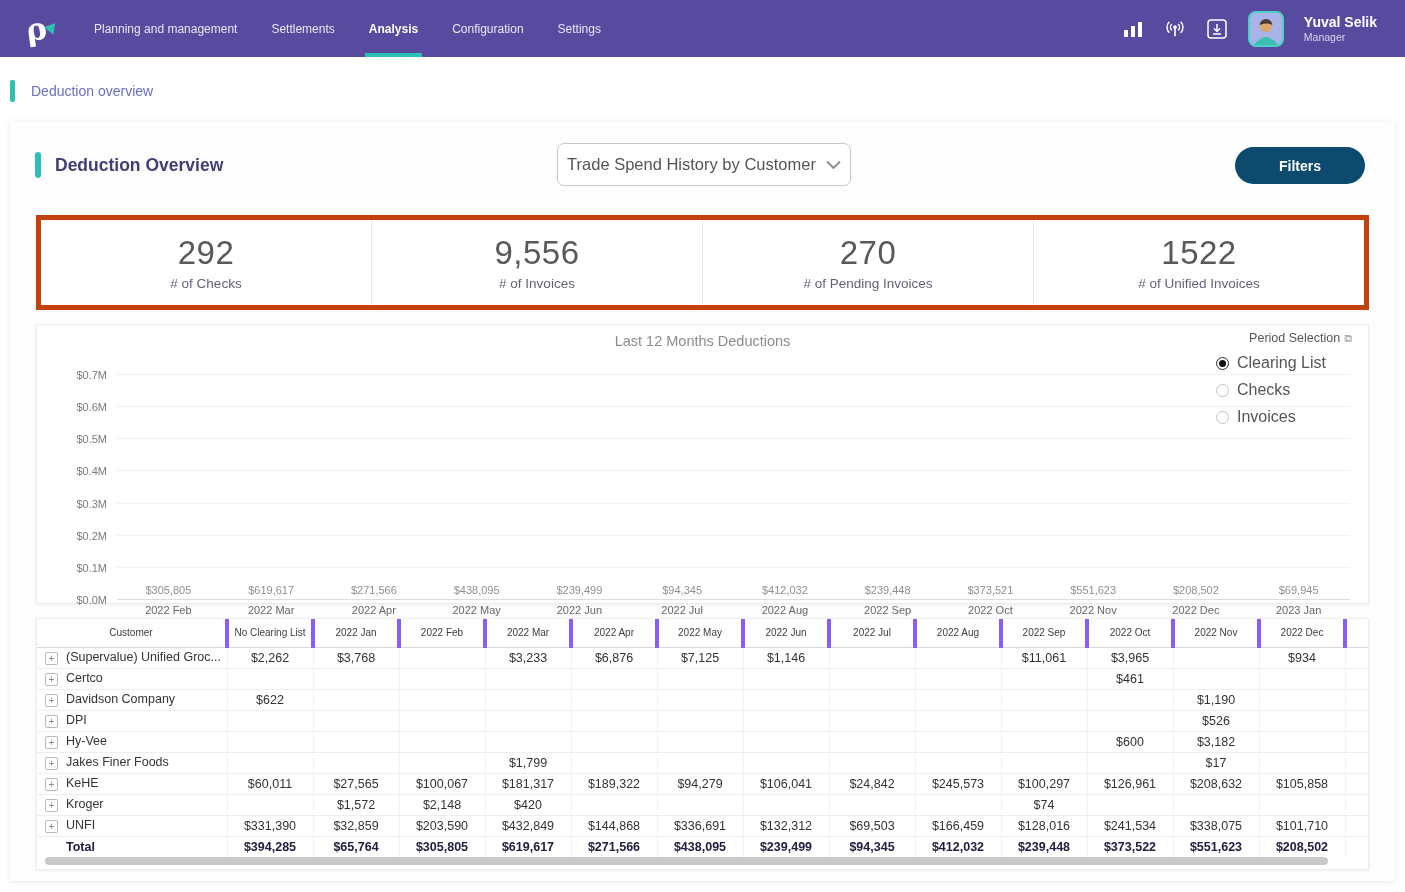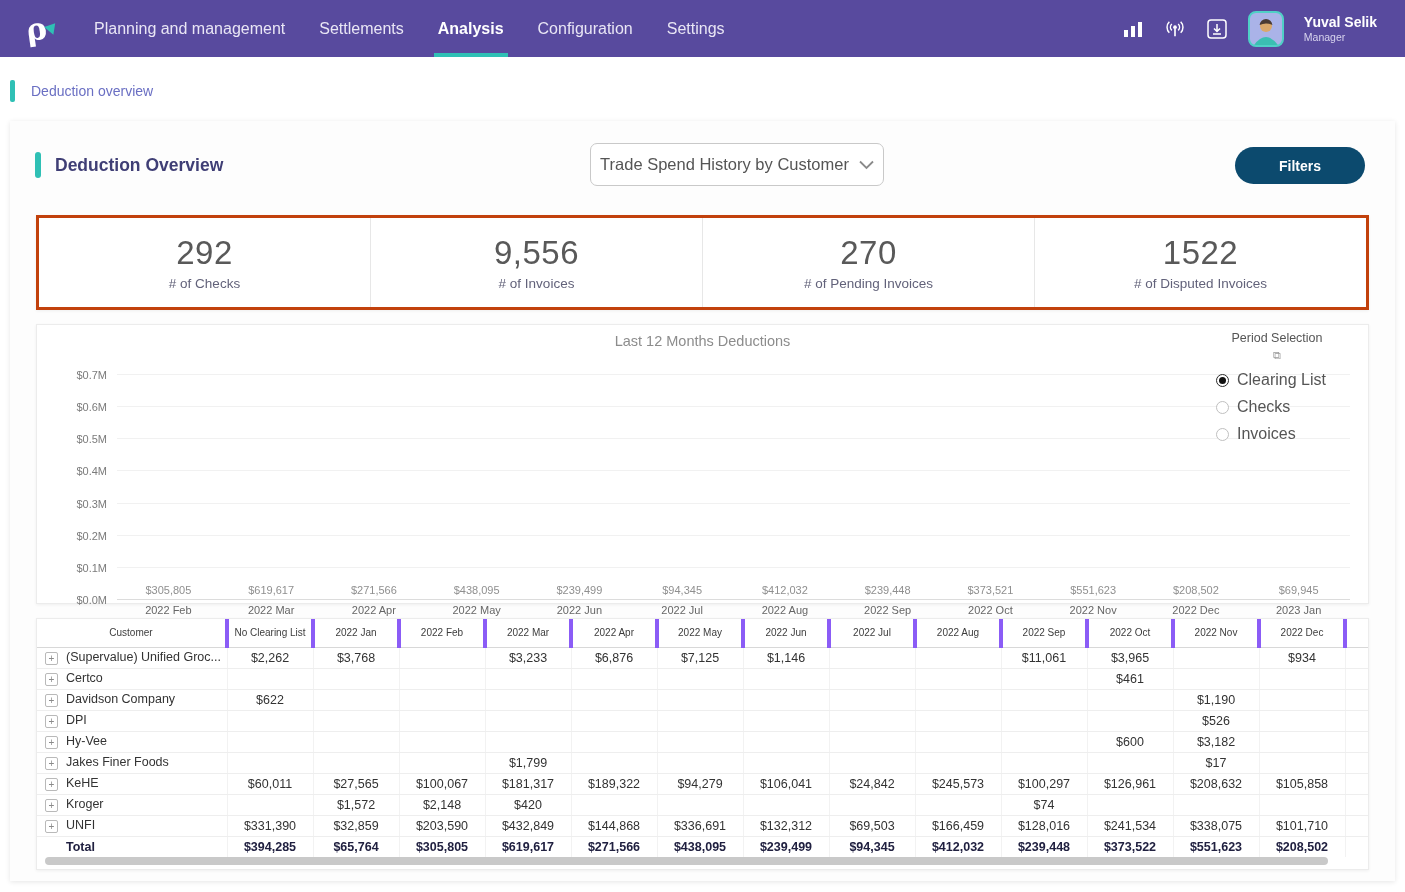--- a/index.html
+++ b/index.html
@@ -7,21 +7,21 @@
     font-family:"Liberation Sans", sans-serif; }
 
   
   .navbar { height:57px; background:#584a9e; display:flex; align-items:center; }
   .logo { width:72px; display:flex; justify-content:center; align-items:center; position:relative; }
   .logo .rho { color:#fff; font-size:31px; font-weight:bold; font-family:"DejaVu Serif", serif; transform:rotate(-8deg); }
   .logo .tri { position:absolute; top:11px; right:14px; width:0; height:0;
     border-left:6px solid transparent; border-right:6px solid transparent;
     border-bottom:10px solid #2fc0b5; transform:rotate(40deg); }
   .nav-items { display:flex; gap:34px; margin-left:22px; }
-  .nav-item { color:#e9e6f5; font-size:16px; cursor:pointer; position:relative; height:57px;
+  .nav-item { color:#e9e6f5; font-size:12px; cursor:pointer; position:relative; height:57px;
     display:flex; align-items:center; }
   .nav-item.active { color:#fff; font-weight:bold; }
   .nav-item.active::after { content:""; position:absolute; left:-4px; right:-4px; bottom:0;
     height:4px; background:#2fc0b5; }
   .nav-right { margin-left:auto; display:flex; align-items:center; gap:20px; padding-right:28px; }
   .nav-ic { width:22px; height:22px; display:flex; align-items:center; justify-content:center; cursor:pointer; }
   .avatar { width:36px; height:36px; border-radius:8px; border:2px solid #4fd0c6; background:#aab3e8;
     overflow:hidden; display:flex; align-items:flex-end; justify-content:center; cursor:pointer; }
   .user-block { color:#fff; line-height:1.15; cursor:pointer; }
   .user-name { font-size:14px; font-weight:bold; }
@@ -33,27 +33,27 @@
   .crumb-text { color:#6a6fc3; font-size:14px; }
 
   
   .main-card { margin:18px 10px 0 10px; background:#fdfdfd; box-shadow:0 1px 5px rgba(0,0,0,0.10);
     height:760px; padding-top:22px; position:relative; }
   .title-row { display:flex; align-items:center; height:44px; position:relative; }
   .title-bar { width:6px; height:26px; background:#2fc0b5; border-radius:3px; margin-left:25px; }
   .page-title { color:#3f3e75; font-size:17.5px; font-weight:bold; margin-left:14px; }
   .view-select { position:absolute; left:547px; top:0; width:294px; height:43px; background:#fff;
     border:1px solid #c9c9c9; border-radius:7px; display:flex; align-items:center; justify-content:center;
-    gap:10px; color:#555; font-size:16.5px; cursor:pointer;margin-left:33px; }
+    gap:10px; color:#555; font-size:16.5px; cursor:pointer; }
   .filters-btn { position:absolute; right:30px; top:4px; width:130px; height:37px; background:#0c4a6e;
     border:none; border-radius:19px; color:#fff; font-size:14px; font-weight:bold; cursor:pointer;
     font-family:"Liberation Sans", sans-serif; }
 
   
-  .kpi-row { margin:28px 26px 0 26px; background:#fff; border:3px solid #c2410c;
+  .kpi-row { margin:28px 26px 0 26px; background:#fff; border:5px solid #c2410c;
     box-shadow:0 1px 3px rgba(0,0,0,0.06); display:flex; height:95px; }
   .kpi-cell { flex:1; border-right:1px solid #e7e7e7; display:flex; flex-direction:column;
     align-items:center; justify-content:center; gap:4px; }
   .kpi-cell:last-child { border-right:none; }
   .kpi-value { color:#595959; font-size:33px; letter-spacing:0.5px; }
   .kpi-label { color:#62627a; font-size:13.5px; }
 
   
   .chart-card { margin:14px 26px 0 26px; background:#fff; border:1px solid #ececec;
     box-shadow:0 1px 3px rgba(0,0,0,0.06); height:280px; position:relative; padding-top:8px; }
@@ -63,21 +63,21 @@
   .gridline.base { background:#dcdcdc; }
   .ytick { position:absolute; right:calc(100% + 10px); transform:translateY(6px);
     color:#7b7b7b; font-size:11px; white-space:nowrap; }
   .bars { position:absolute; inset:0; display:flex; align-items:flex-end; }
   .bar-slot { flex:1; display:flex; flex-direction:column; align-items:center; justify-content:flex-end; }
   .bar-label { color:#8f8f8f; font-size:11px; margin-bottom:4px; white-space:nowrap; }
   .bar { width:55px; background:#94b2ed; }
   .xlabels { display:flex; margin:4px 18px 0 80px; }
   .xlabel { flex:1; text-align:center; color:#666; font-size:11px; }
   .period-box { position:absolute; top:6px; right:16px; width:150px; }
-  .period-head { color:#555; font-size:12.5px; display:flex; align-items:center; gap:4px; justify-content:flex-end;flex-direction:column; }
+  .period-head { color:#555; font-size:12.5px; display:flex; align-items:center; gap:4px; justify-content:flex-end; }
   .expand-glyph { color:#9a9a9a; font-size:11px; }
   .radio-row { display:flex; align-items:center; gap:8px; margin-top:9px; cursor:pointer; margin-left:14px; }
   .radio { width:13px; height:13px; border-radius:50%; border:1px solid #c0c0c0; background:#fff;
     display:flex; align-items:center; justify-content:center; }
   .radio.sel { border-color:#2b2b2b; }
   .radio.sel::after { content:""; width:7px; height:7px; border-radius:50%; background:#111; }
   .radio-label { color:#555; font-size:16px; }
 
   
   .table-card { margin:14px 26px 0 26px; background:#fff; border:1px solid #ececec;
@@ -180,21 +180,21 @@
       <div class="kpi-cell">
         <div class="kpi-value">9,556</div>
         <div class="kpi-label"># of Invoices</div>
       </div>
       <div class="kpi-cell">
         <div class="kpi-value">270</div>
         <div class="kpi-label"># of Pending Invoices</div>
       </div>
       <div class="kpi-cell">
         <div class="kpi-value">1522</div>
-        <div class="kpi-label"># of Disputed Invoices</div>
+        <div class="kpi-label"># of Unified Invoices</div>
       </div>
     </div>
 
   <div class="chart-card">
     <div class="chart-title">Last 12 Months Deductions</div>
     <div class="chart-wrap" id="chart-wrap">
         <div class="gridline base" style="bottom: 0%;"></div>
         <div class="ytick" style="bottom: 0%;">$0.0M</div>
         <div class="gridline" style="bottom: 14.2857%;"></div>
         <div class="ytick" style="bottom: 14.2857%;">$0.1M</div>

